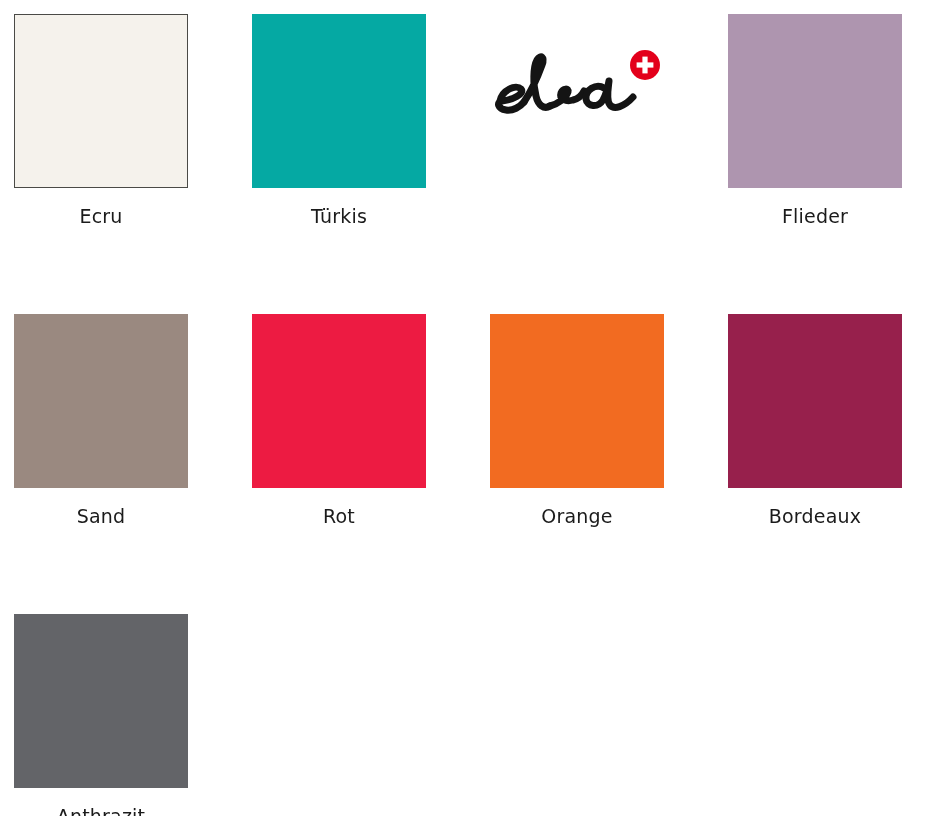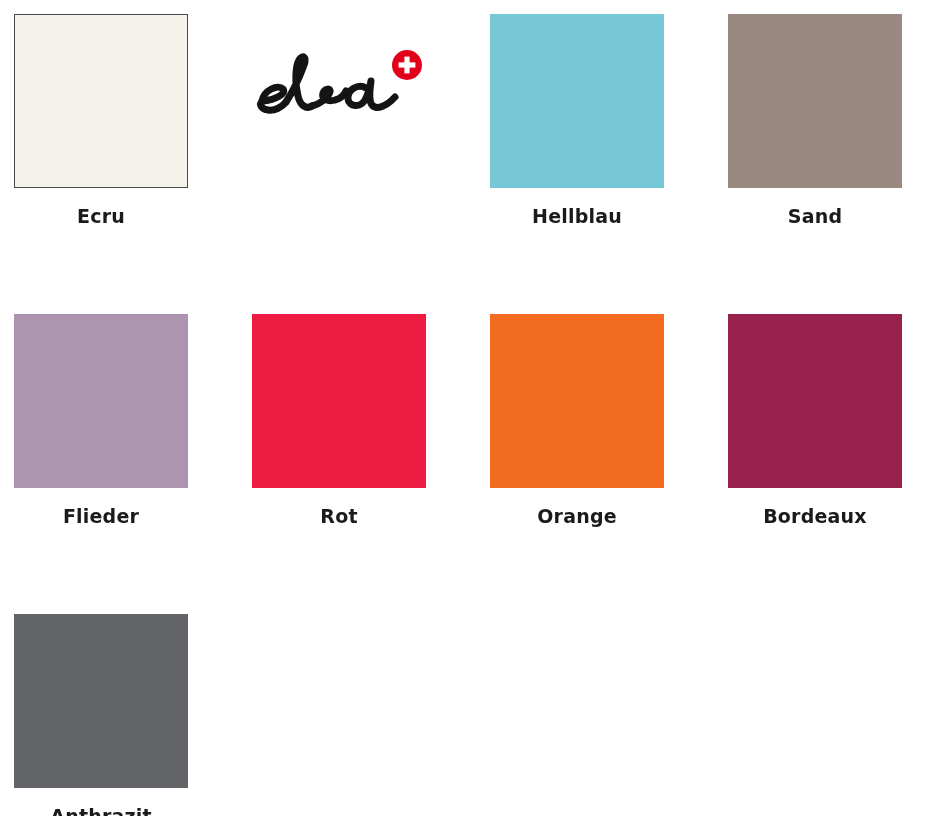--- a/index.html
+++ b/index.html
@@ -53,21 +53,20 @@
 
   .swatch-label {
     margin-top: 16px;
     font-size: 19px;
     line-height: 24px;
     color: #1b1b1b;
     letter-spacing: 0.2px;
     text-align: center;
     font-family: "DejaVu Sans", "Liberation Sans", sans-serif;
     white-space: nowrap;
-    font-weight: bold;
   }
 
   
   .logo-cell {
     width: 174px;
     height: 237px;
     display: flex;
     align-items: flex-start;
     justify-content: center;
     padding-top: 34px;
@@ -94,48 +93,48 @@
   }
 </style>
 </head>
 <body>
 
 <div id="palette">
     <div class="cell">
       <div class="swatch outlined" style="background-color: rgb(245, 242, 236);"></div>
       <div class="swatch-label">Ecru</div>
     </div>
+    <div class="cell">
+      <div class="swatch" style="background-color: rgb(5, 169, 163);"></div>
+      <div class="swatch-label">Türkis</div>
+    </div>
     <div class="logo-cell">
       <div class="logo-wrap">
         <svg class="logo-wordmark" viewBox="0 0 150 74" aria-label="elsa">
           <g fill="none" stroke="#141414" stroke-width="7" stroke-linecap="round" stroke-linejoin="round">
             <path d="M8,53 C10,42 24,36 29,41 C33,46 20,52 10,53 C4,54 6,61 14,62 C21,63 28,59 32,54"></path>
             <path d="M32,54 C38,45 46,28 50,17 C53,9 49,6 45,12 C41,19 41,37 44,48 C46,57 52,62 58,58"></path>
             <path d="M58,58 C66,56 74,50 76,44 C77,40 71,40 69,45 C67,51 74,54 81,52 C86,51 90,47 92,43"></path>
             <path d="M112,40 C104,35 93,42 94,51 C95,59 106,60 111,52 C115,45 116,38 117,33 C116,42 114,52 118,57 C122,62 132,59 141,49"></path>
           </g>
         </svg>
         <svg class="logo-badge" viewBox="0 0 30 30">
           <circle cx="15" cy="15" r="15" fill="#E3001B"></circle>
           <rect x="6.6" y="12.4" width="16.8" height="5.2" fill="#ffffff"></rect>
           <rect x="12.4" y="6.6" width="5.2" height="16.8" fill="#ffffff"></rect>
         </svg>
       </div>
     </div>
     <div class="cell">
-      <div class="swatch" style="background-color: rgb(119, 200, 215);"></div>
-      <div class="swatch-label">Hellblau</div>
+      <div class="swatch" style="background-color: rgb(174, 149, 175);"></div>
+      <div class="swatch-label">Flieder</div>
     </div>
     <div class="cell">
       <div class="swatch" style="background-color: rgb(154, 137, 128);"></div>
       <div class="swatch-label">Sand</div>
-    </div>
-    <div class="cell">
-      <div class="swatch" style="background-color: rgb(174, 149, 175);"></div>
-      <div class="swatch-label">Flieder</div>
     </div>
     <div class="cell">
       <div class="swatch" style="background-color: rgb(237, 27, 66);"></div>
       <div class="swatch-label">Rot</div>
     </div>
     <div class="cell">
       <div class="swatch" style="background-color: rgb(242, 107, 33);"></div>
       <div class="swatch-label">Orange</div>
     </div>
     <div class="cell">

